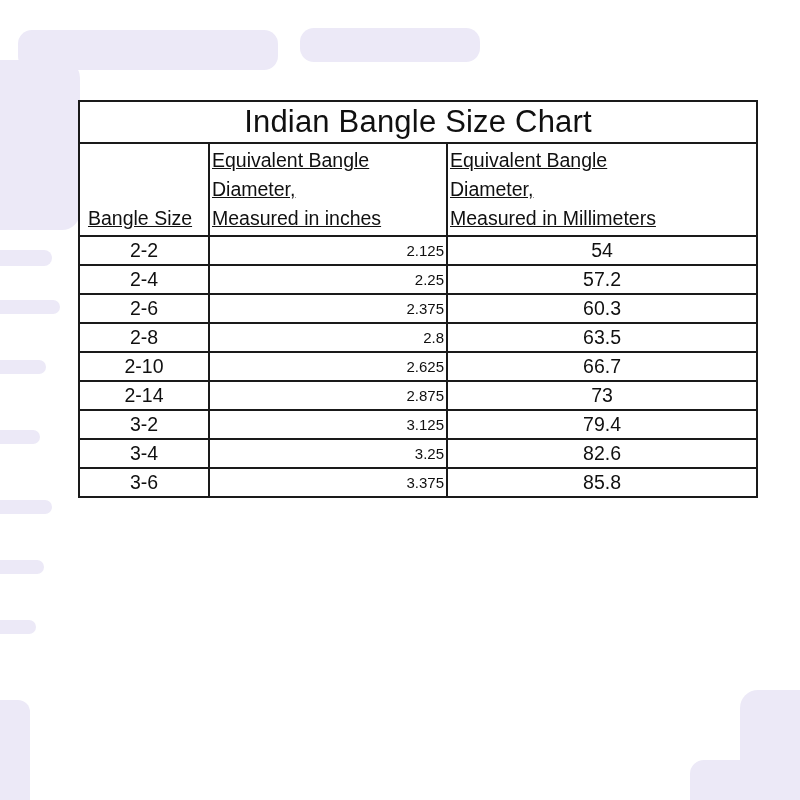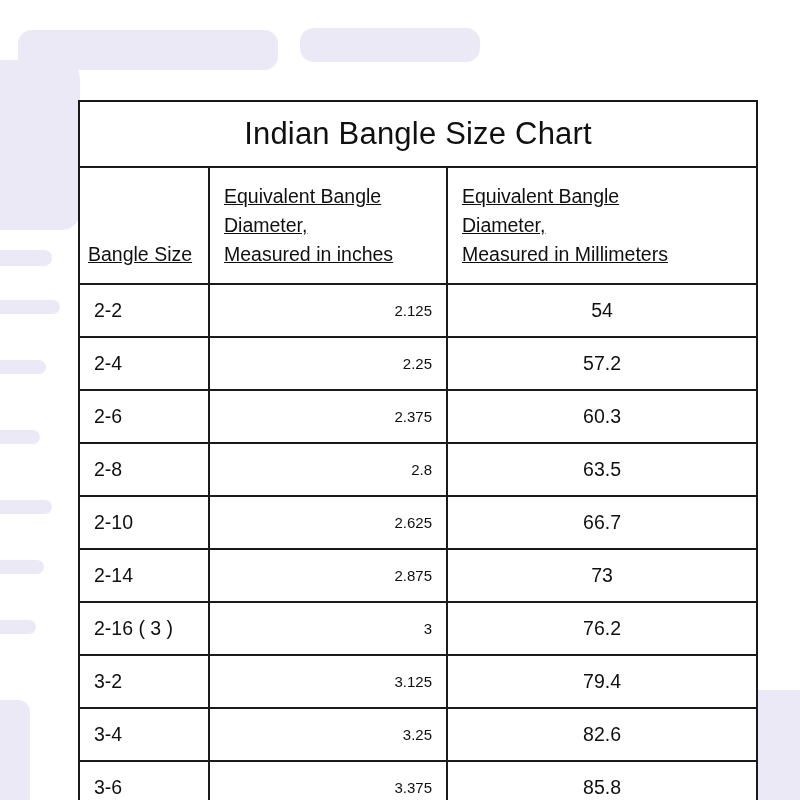--- a/index.html
+++ b/index.html
@@ -133,21 +133,21 @@
   }
   table.size-chart {
     border-collapse: collapse;
     width: 100%;
     background: #ffffff;
     table-layout: fixed;
   }
   table.size-chart td,
   table.size-chart th {
     border: 2px solid #1a1a1a;
-    padding: 14px;
+    padding: 2px;
     color: #101010;
     font-weight: normal;
   }
   .title-cell {
     text-align: center;
     font-size: 31px;
     font-weight: bold;
     padding: 11px 0 13px 0;
     letter-spacing: 0.2px;
   }
@@ -161,21 +161,21 @@
   .head-cell.first {
     padding-left: 8px;
   }
   .col-size { width: 130px; }
   .col-in   { width: 238px; }
   .col-mm   { width: 310px; }
 
   .cell-size {
     font-size: 19.5px;
     padding: 5px 0 5px 8px;
-    text-align: left;
+    text-align: center;
   }
   .cell-in {
     font-size: 15px;
     padding: 5px 12px 5px 0;
     text-align: right;
   }
   .cell-mm {
     font-size: 19.5px;
     padding: 5px 0 5px 0;
     text-align: center;
@@ -252,25 +252,20 @@
         <td class="cell-size">2-10</td>
         <td class="cell-in">2.625</td>
         <td class="cell-mm">66.7</td>
       </tr>
       <tr>
         <td class="cell-size">2-14</td>
         <td class="cell-in">2.875</td>
         <td class="cell-mm">73</td>
       </tr>
       <tr>
-        <td class="cell-size">2-16 ( 3 )</td>
-        <td class="cell-in">3</td>
-        <td class="cell-mm">76.2</td>
-      </tr>
-      <tr>
         <td class="cell-size">3-2</td>
         <td class="cell-in">3.125</td>
         <td class="cell-mm">79.4</td>
       </tr>
       <tr>
         <td class="cell-size">3-4</td>
         <td class="cell-in">3.25</td>
         <td class="cell-mm">82.6</td>
       </tr>
       <tr>

